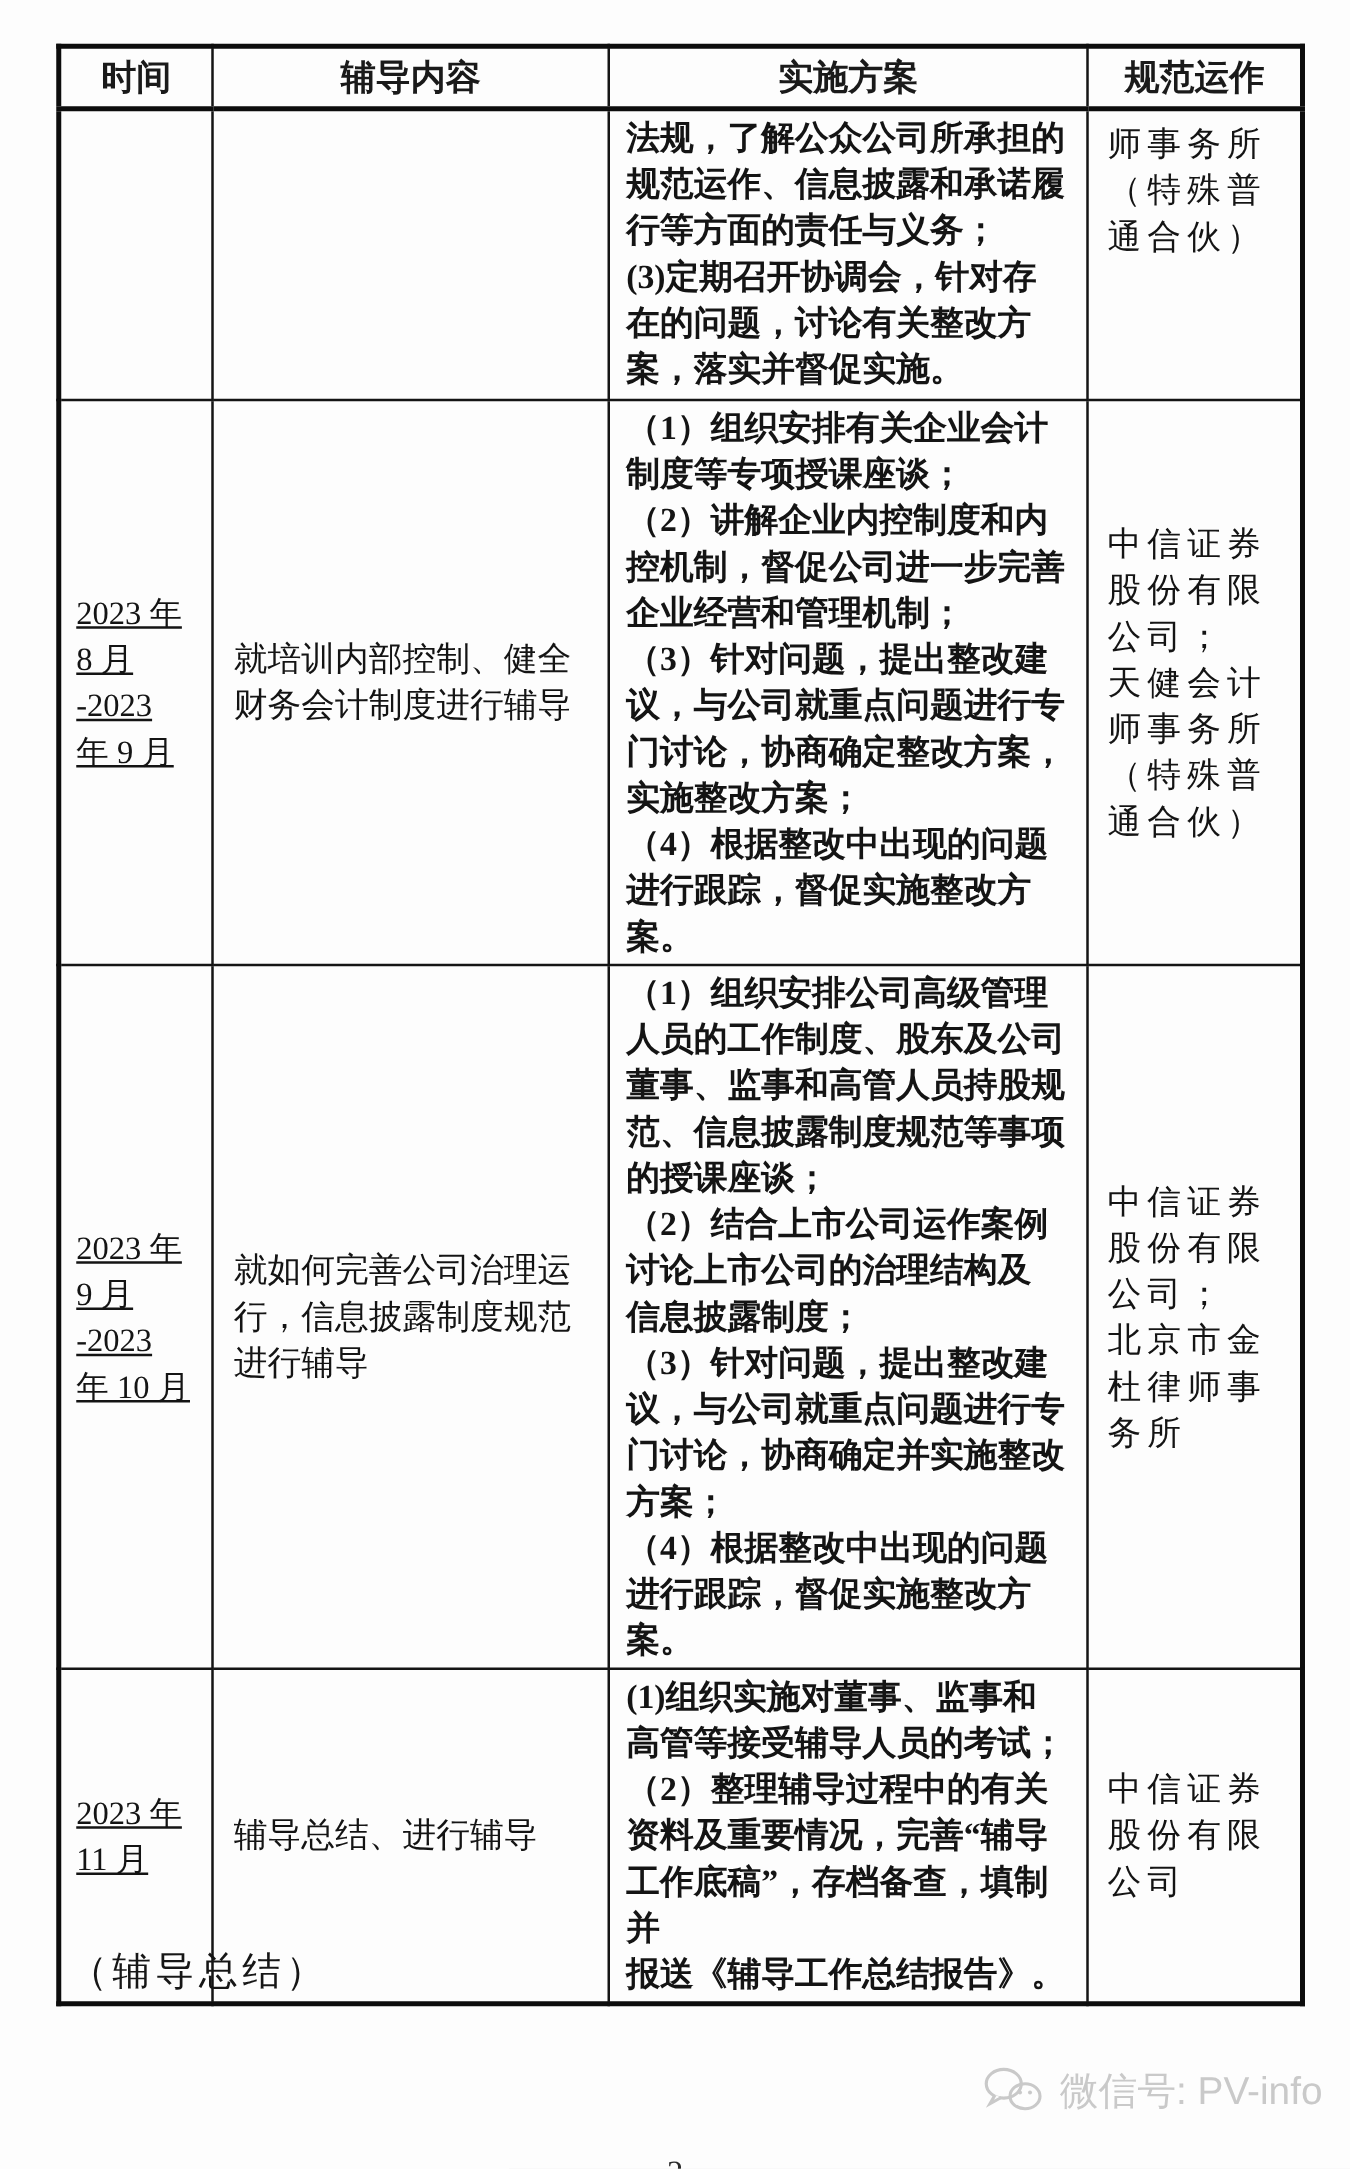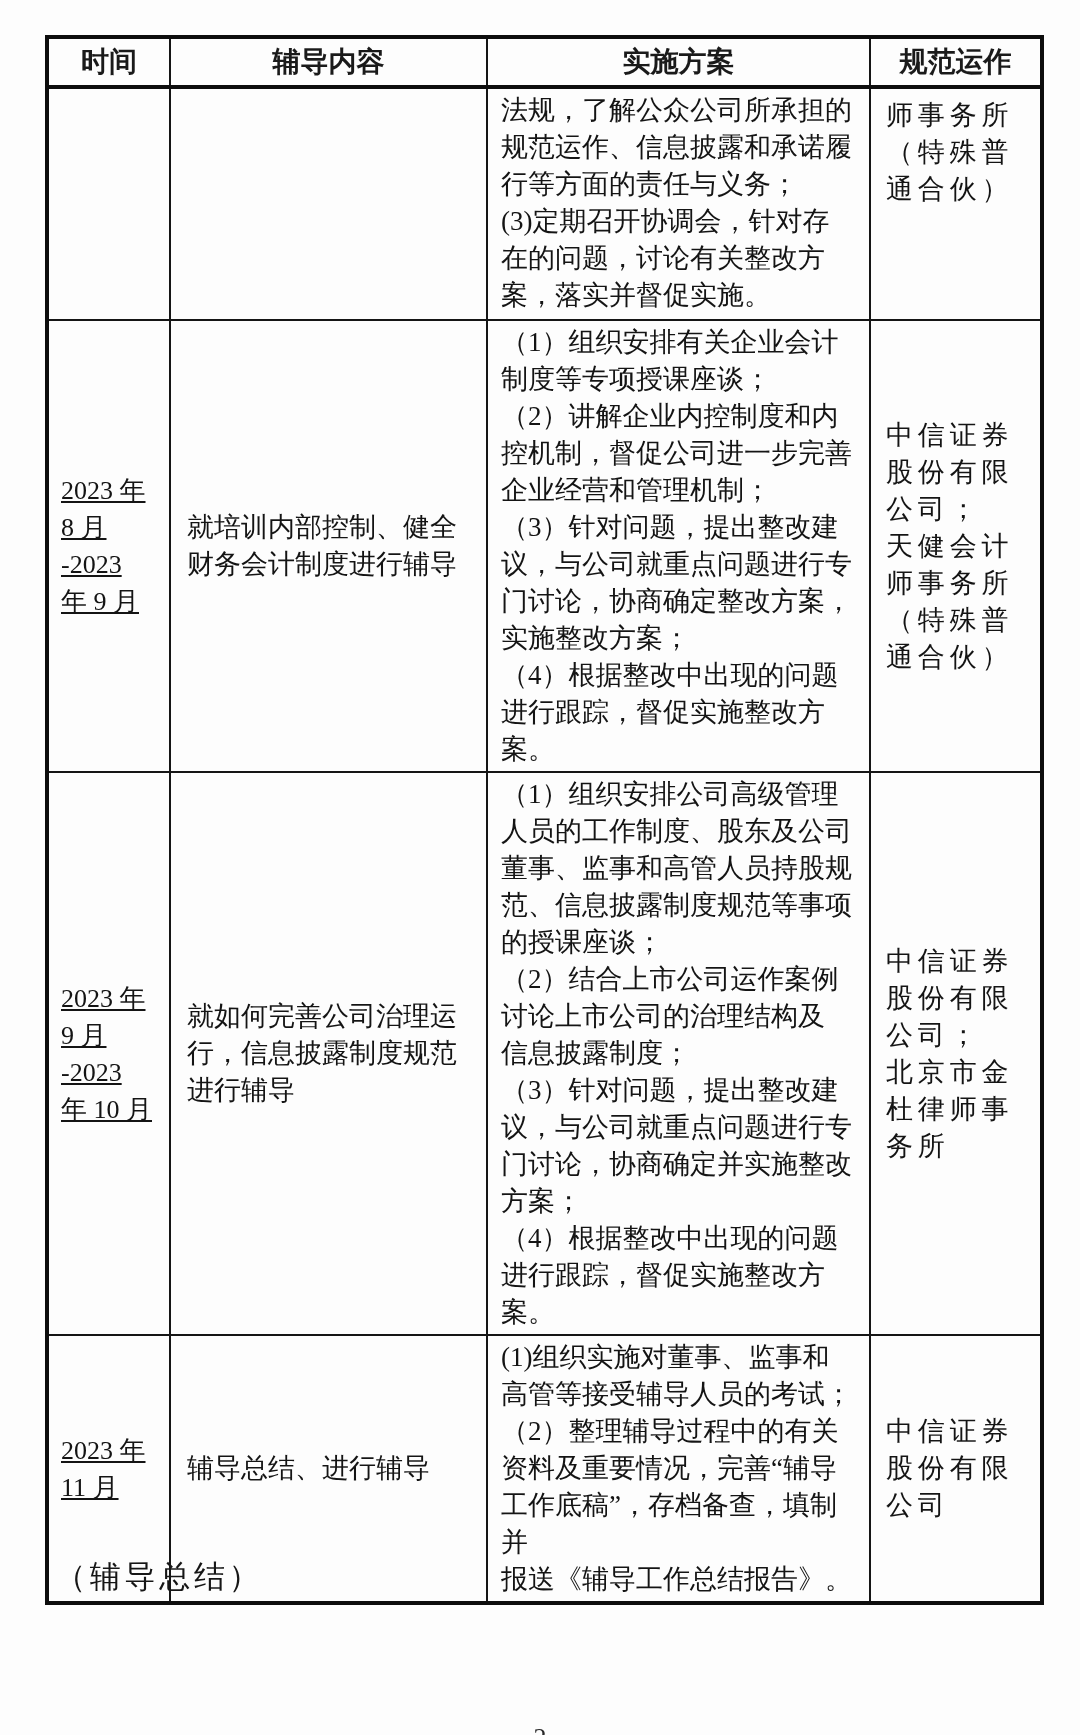--- a/index.html
+++ b/index.html
@@ -54,20 +54,21 @@
     text-decoration:underline;
   }
   td.content-cell{
     vertical-align:middle;
     padding:2px 8px 2px 16px;
     margin-left:32px;
   }
   td.plan-cell{
     vertical-align:top;
     padding:3px 6px 3px 13px;
+    font-weight:bold;
   }
   td.staff-cell{
     vertical-align:middle;
     padding:2px 2px 2px 15px;
     letter-spacing:0.18em;
   }
   td.staff-cell.top{vertical-align:top;padding-top:8px;}
 
   .no-more-text{
     position:absolute;
@@ -197,16 +198,32 @@
 报送《辅导工作总结报告》。</td>
       <td class="cell staff-cell">中信证券
 股份有限
 公司</td>
     </tr>
   </tbody>
     </table>
 
   <div class="no-more-text">（辅导总结）</div>
 
+  <div class="watermark">
+    <span>
+      <svg width="52" height="42" viewBox="0 0 52 42">
+        <g fill="none" stroke="#c9c9c9" stroke-width="2.5">
+          <ellipse cx="17" cy="15" rx="14" ry="11.5"></ellipse>
+          <ellipse cx="34" cy="25" rx="12" ry="10"></ellipse>
+          <path d="M10 24 L6 31 L15 26" fill="#fdfdfd" stroke="#c9c9c9"></path>
+        </g>
+        <g fill="#c9c9c9">
+          <circle cx="30" cy="22" r="1.6"></circle>
+          <circle cx="38" cy="22" r="1.6"></circle>
+        </g>
+      </svg>
+    </span>
+    <span>微信号: PV-info</span>
+  </div>
 
   <div class="page-number">2</div>
 
 </div>
 
 </body></html>

